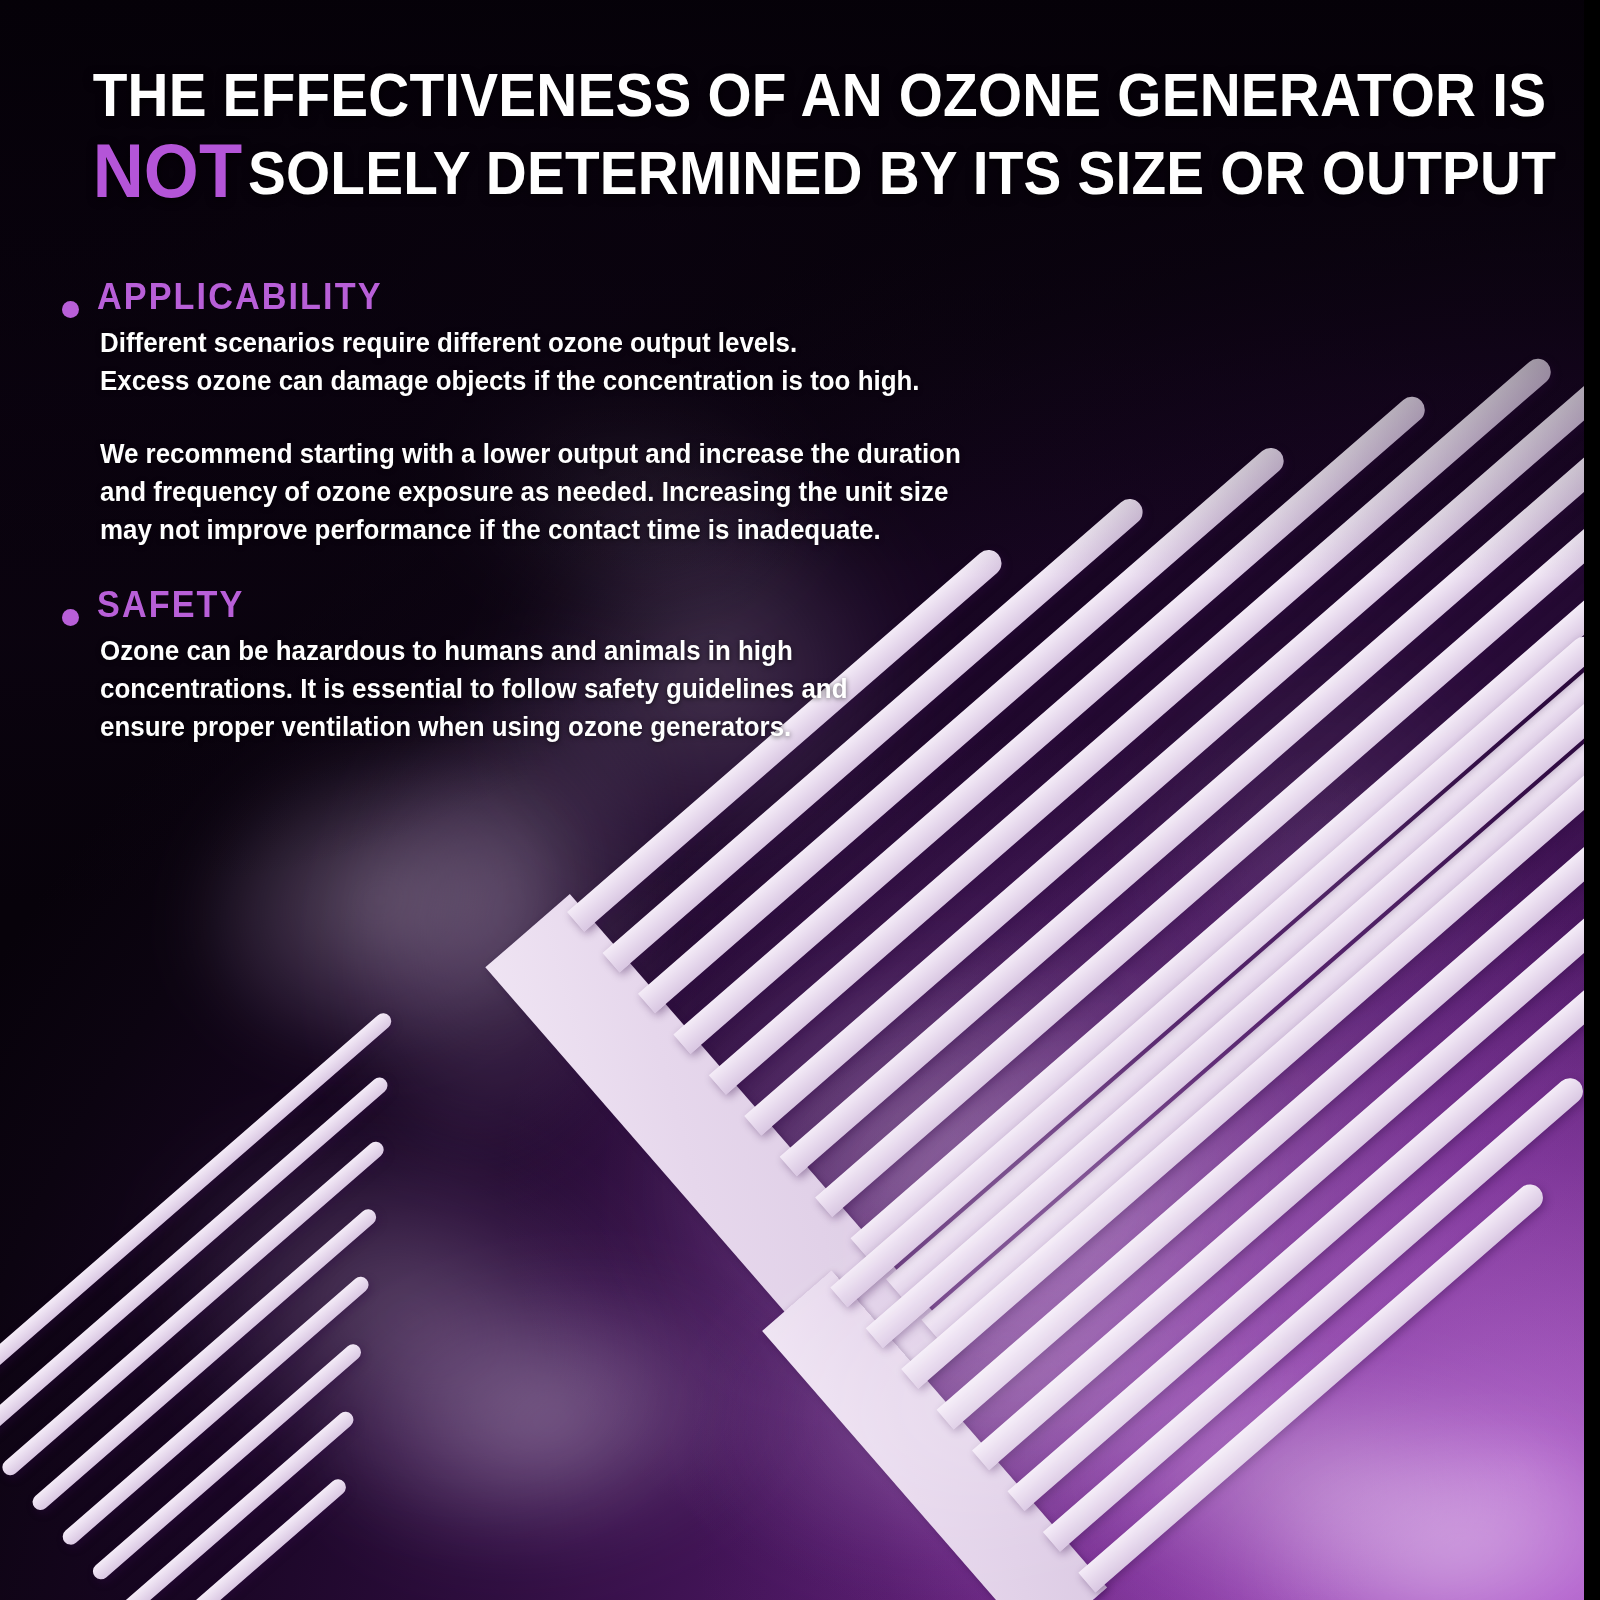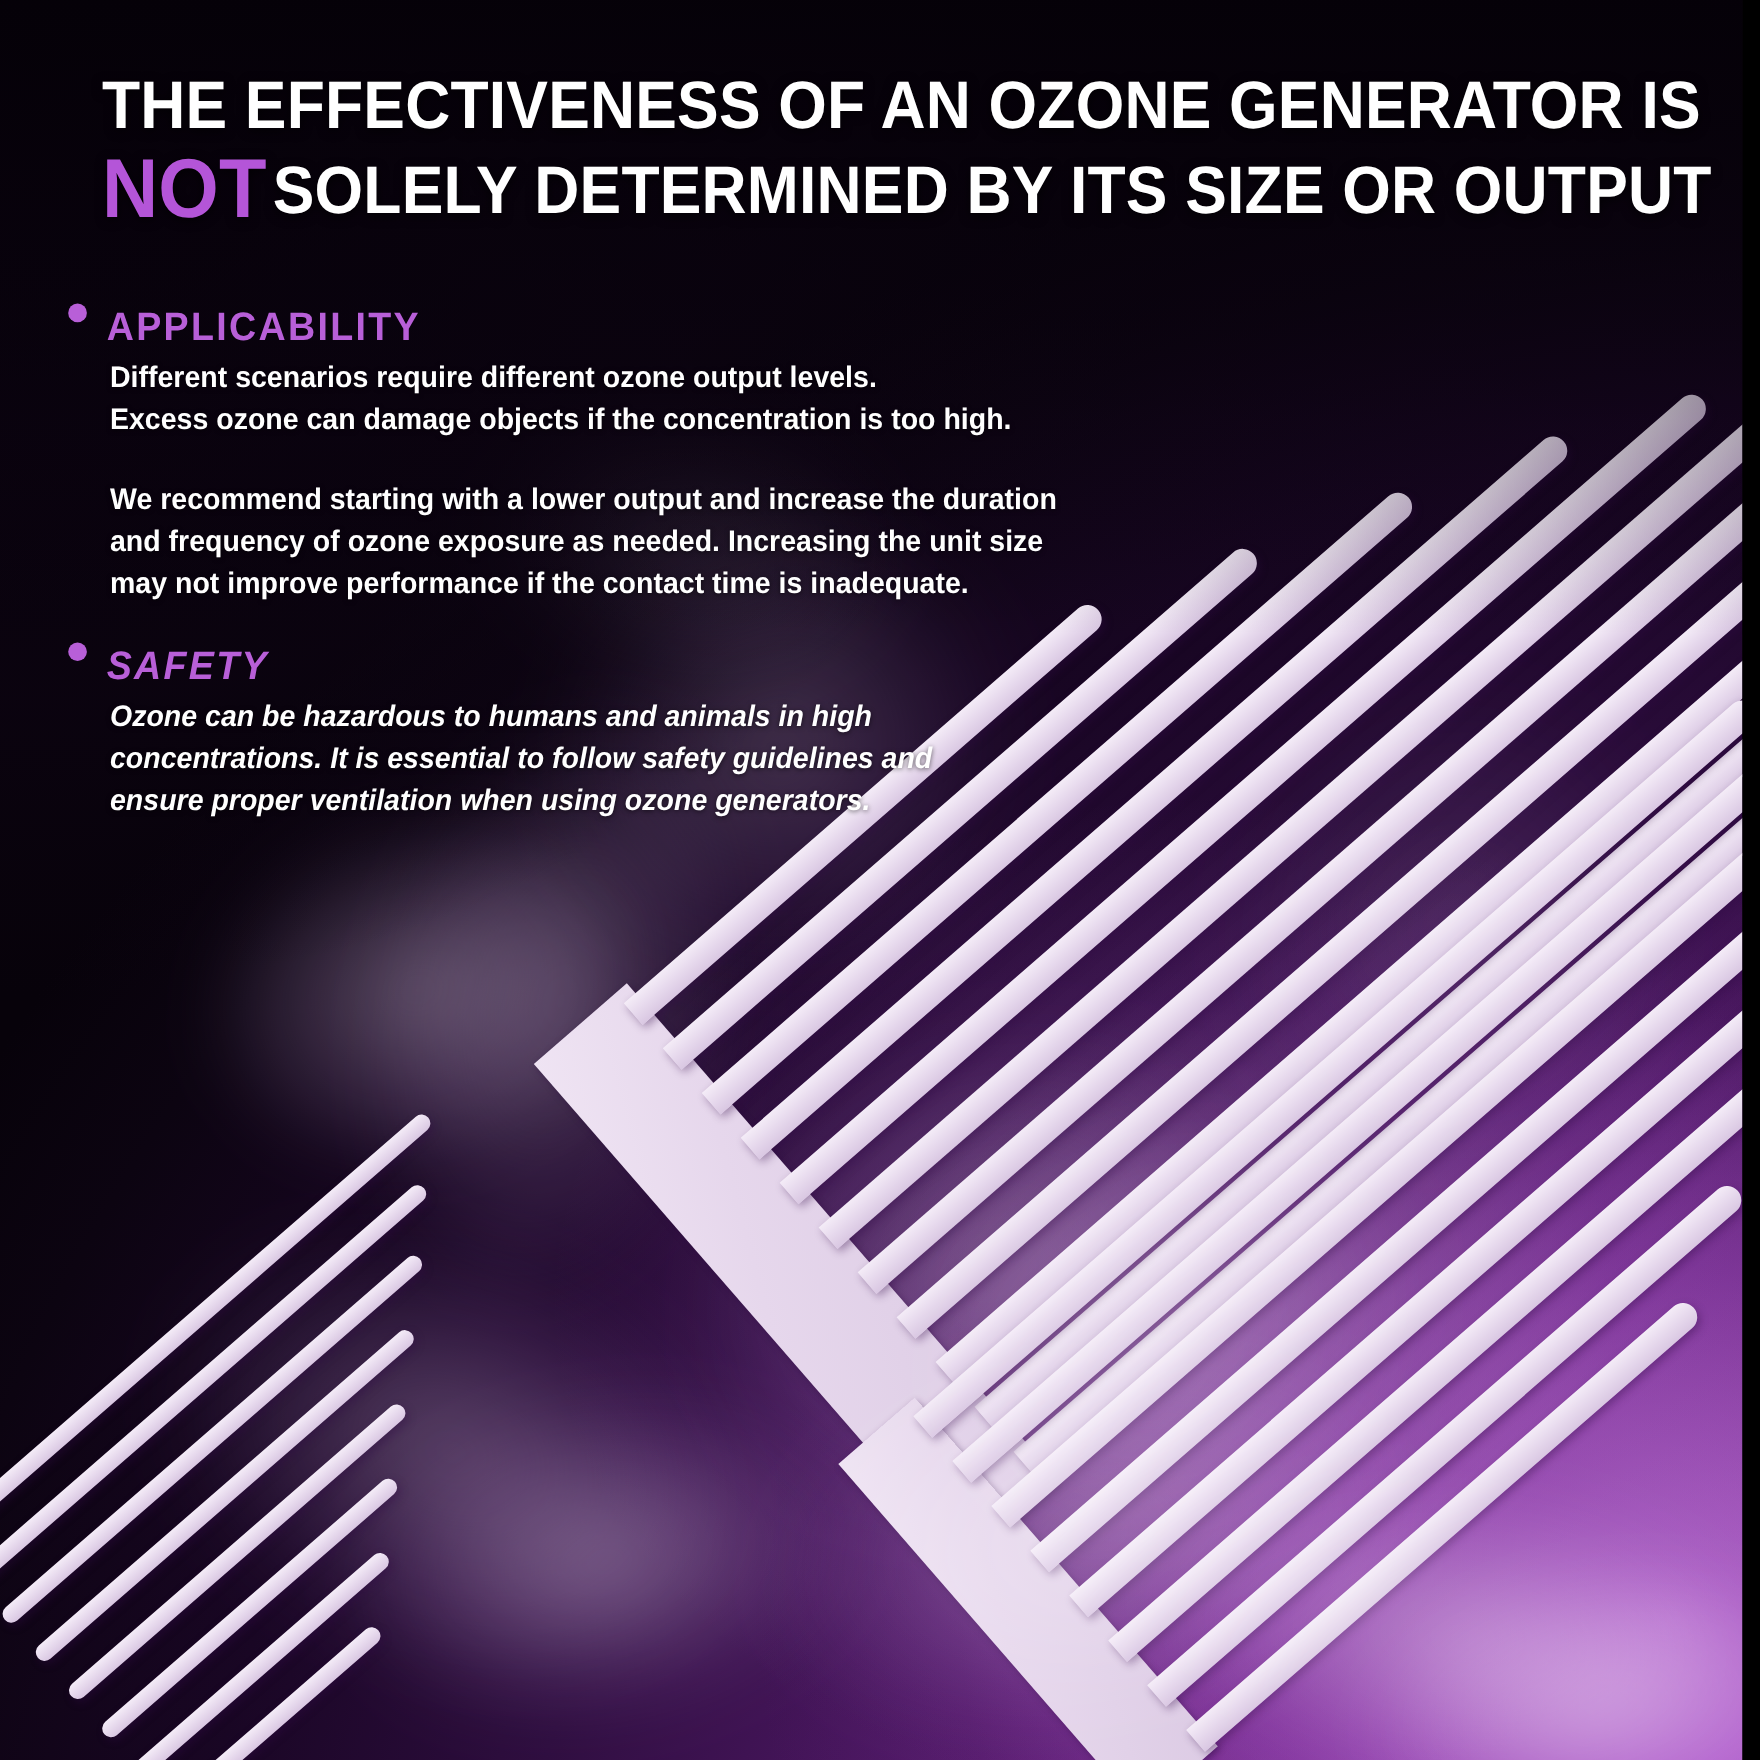--- a/index.html
+++ b/index.html
@@ -107,25 +107,25 @@
     margin-right: 6px;
   }
 
   .bullets {
     position: absolute;
     left: 58px;
     top: 276px;
     width: 1160px;
   }
   .bullet-block { margin-bottom: 34px; }
-  .bullet-block:last-child { margin-bottom: 4px; font-style: italic; }
+  .bullet-block:last-child { margin-bottom: 4px; }
 
   .bullet-head {
     display: flex;
-    align-items: flex-start;
+    align-items: flex-end;
     gap: 18px;
     margin-bottom: 6px;
   }
   .dot {
     width: 17px;
     height: 17px;
     border-radius: 50%;
     background: #b85fd8;
     flex: 0 0 auto;
     margin-left: 4px;

